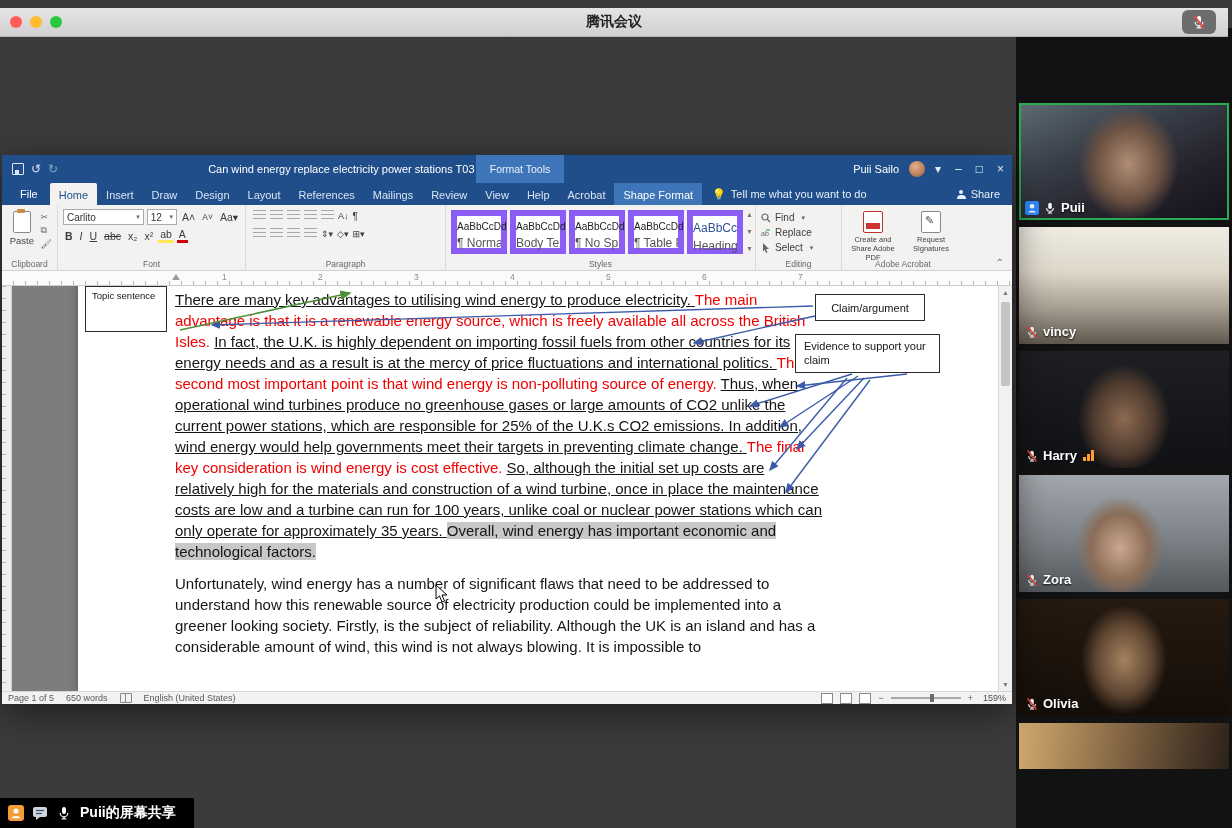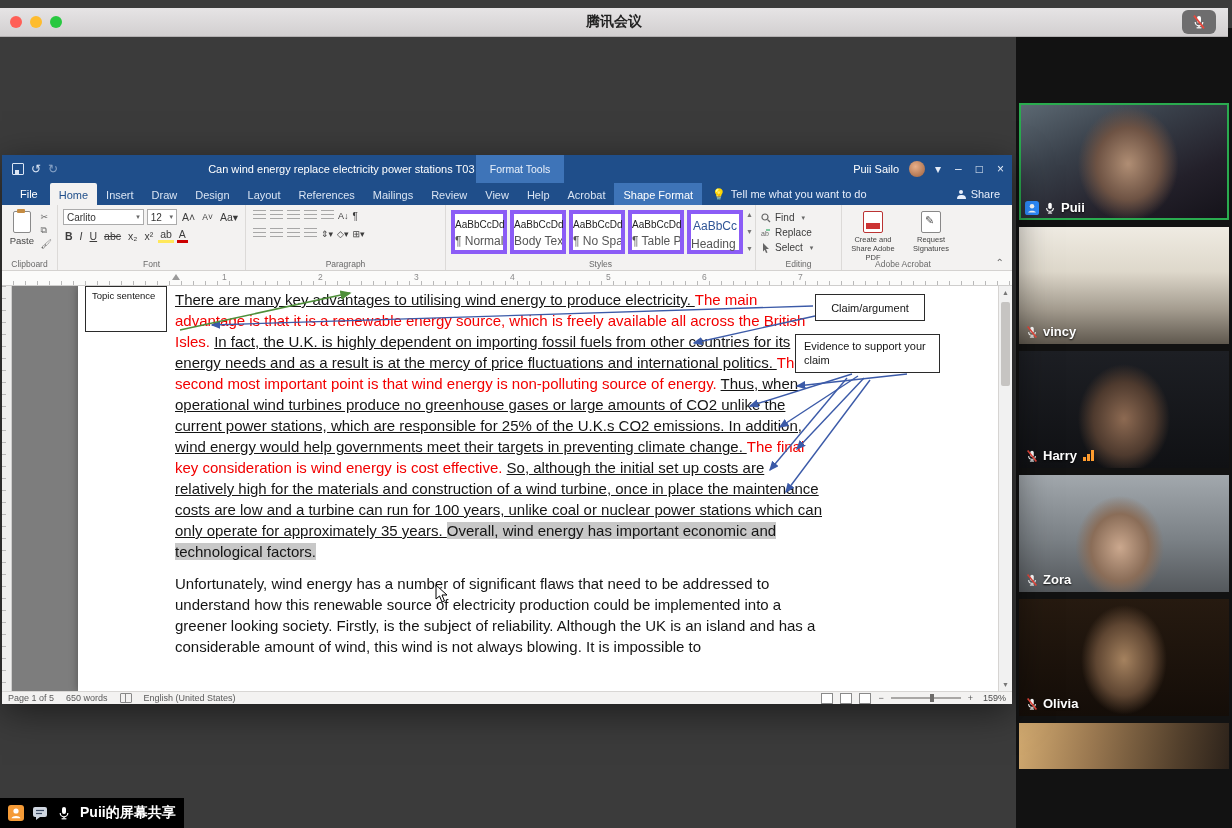--- a/index.html
+++ b/index.html
@@ -31,21 +31,21 @@
            linear-gradient(#261a10 0%,#140d08 100%)}
   .tile.t5{background:linear-gradient(100deg,#d2aa70 0%,#9a7850 35%,#53402c 75%,#2c221a 100%)}
   .pname{position:absolute;left:6px;bottom:5px;display:flex;align-items:center;gap:4px;
     color:#fff;font-size:13px;font-weight:700;text-shadow:0 1px 2px rgba(0,0,0,.9)}
   .pname .ic{display:inline-flex;width:14px;height:14px}
   .bars{display:inline-flex;align-items:flex-end;gap:1px;height:11px;margin-left:2px}
   .bars i{display:block;width:3px;background:#ff9c2e}
   .bars i:nth-child(1){height:4px}.bars i:nth-child(2){height:7px}.bars i:nth-child(3){height:11px}
   
   .sharepill{position:absolute;left:0;top:798px;height:30px;background:#000;z-index:40;
-    display:flex;align-items:center;gap:8px;padding:0 8px 0 8px;color:#fff;font-size:14px;font-weight:700}
+    display:flex;align-items:center;gap:8px;padding:0 18px 0 8px;color:#fff;font-size:14px;font-weight:700}
   .sharepill .ic{display:inline-flex;width:16px;height:16px}
   
   .word{position:absolute;left:2px;top:155px;width:1010px;height:546px;background:#f3f2f1;
     box-shadow:0 10px 36px rgba(0,0,0,.55);z-index:10}
   .wtitle{position:relative;height:28px;background:#1f4e8a;display:flex;align-items:center;color:#fff}
   .qat{display:flex;align-items:center;gap:7px;padding:0 10px;font-size:12px;color:#dbe6f5}
   .saveico{width:10px;height:10px;border:1.4px solid #dbe6f5;border-radius:1px;position:relative}
   .saveico:after{content:"";position:absolute;left:2px;bottom:0;width:4px;height:4px;background:#dbe6f5}
   .wtitletext{flex:0 1 auto;margin-left:140px;font-size:11px;color:#fff;white-space:nowrap}
   .drawingtools{position:absolute;left:474px;top:0;height:28px;width:88px;background:#3e74b8;
@@ -78,21 +78,21 @@
   .fontrow{display:flex;gap:3px;align-items:center;margin-bottom:3px}
   .fx{font-size:10.5px;color:#3c3c3c;padding:0 2px}
   .fx.b{font-weight:700}.fx.i{font-style:italic}.fx.u{text-decoration:underline}
   .fx.strike{text-decoration:line-through}
   .fx.red{border-bottom:3px solid #c00}
   .fx.hl{border-bottom:3px solid #ffe85a}
   .pico{width:13px;height:12px;background:
      repeating-linear-gradient(#9a9a9a 0 1.5px, transparent 1.5px 4px);margin:1px 2px;opacity:.85}
   .prow{display:flex;align-items:center}
   .stylecards{display:flex;gap:3px;padding-top:1px}
-  .scard{width:56px;height:44px;background:#fff;border:4px solid #8b5cf6;text-align:center;box-sizing:border-box;padding-top:5px}
+  .scard{width:56px;height:44px;background:#fff;border:6px solid #8b5cf6;text-align:center;box-sizing:border-box;padding-top:5px}
   .scard .prev{font-size:10px;color:#222}
   .scard .prev.h1{color:#2f5496;font-size:12px}
   .scard .nm{font-size:12px;color:#555;margin-top:4px;white-space:nowrap;overflow:hidden}
   .sgscroll{display:flex;flex-direction:column;justify-content:space-between;margin-left:3px;padding:2px 0;color:#777;font-size:7px}
   .editcol{display:flex;flex-direction:column;gap:4px;padding-top:3px}
   .editrow{display:flex;align-items:center;gap:4px;font-size:10px;color:#3c3c3c}
   .acrow{display:flex;gap:6px;padding-top:2px}
   .acbtn{width:52px;display:flex;flex-direction:column;align-items:center;gap:2px;font-size:7.5px;color:#444;text-align:center}
   .pdfico{width:18px;height:20px;background:#fff;border:1px solid #b33;border-radius:2px;position:relative}
   .pdfico:after{content:"";position:absolute;left:2px;bottom:3px;right:2px;height:6px;background:#c33}

